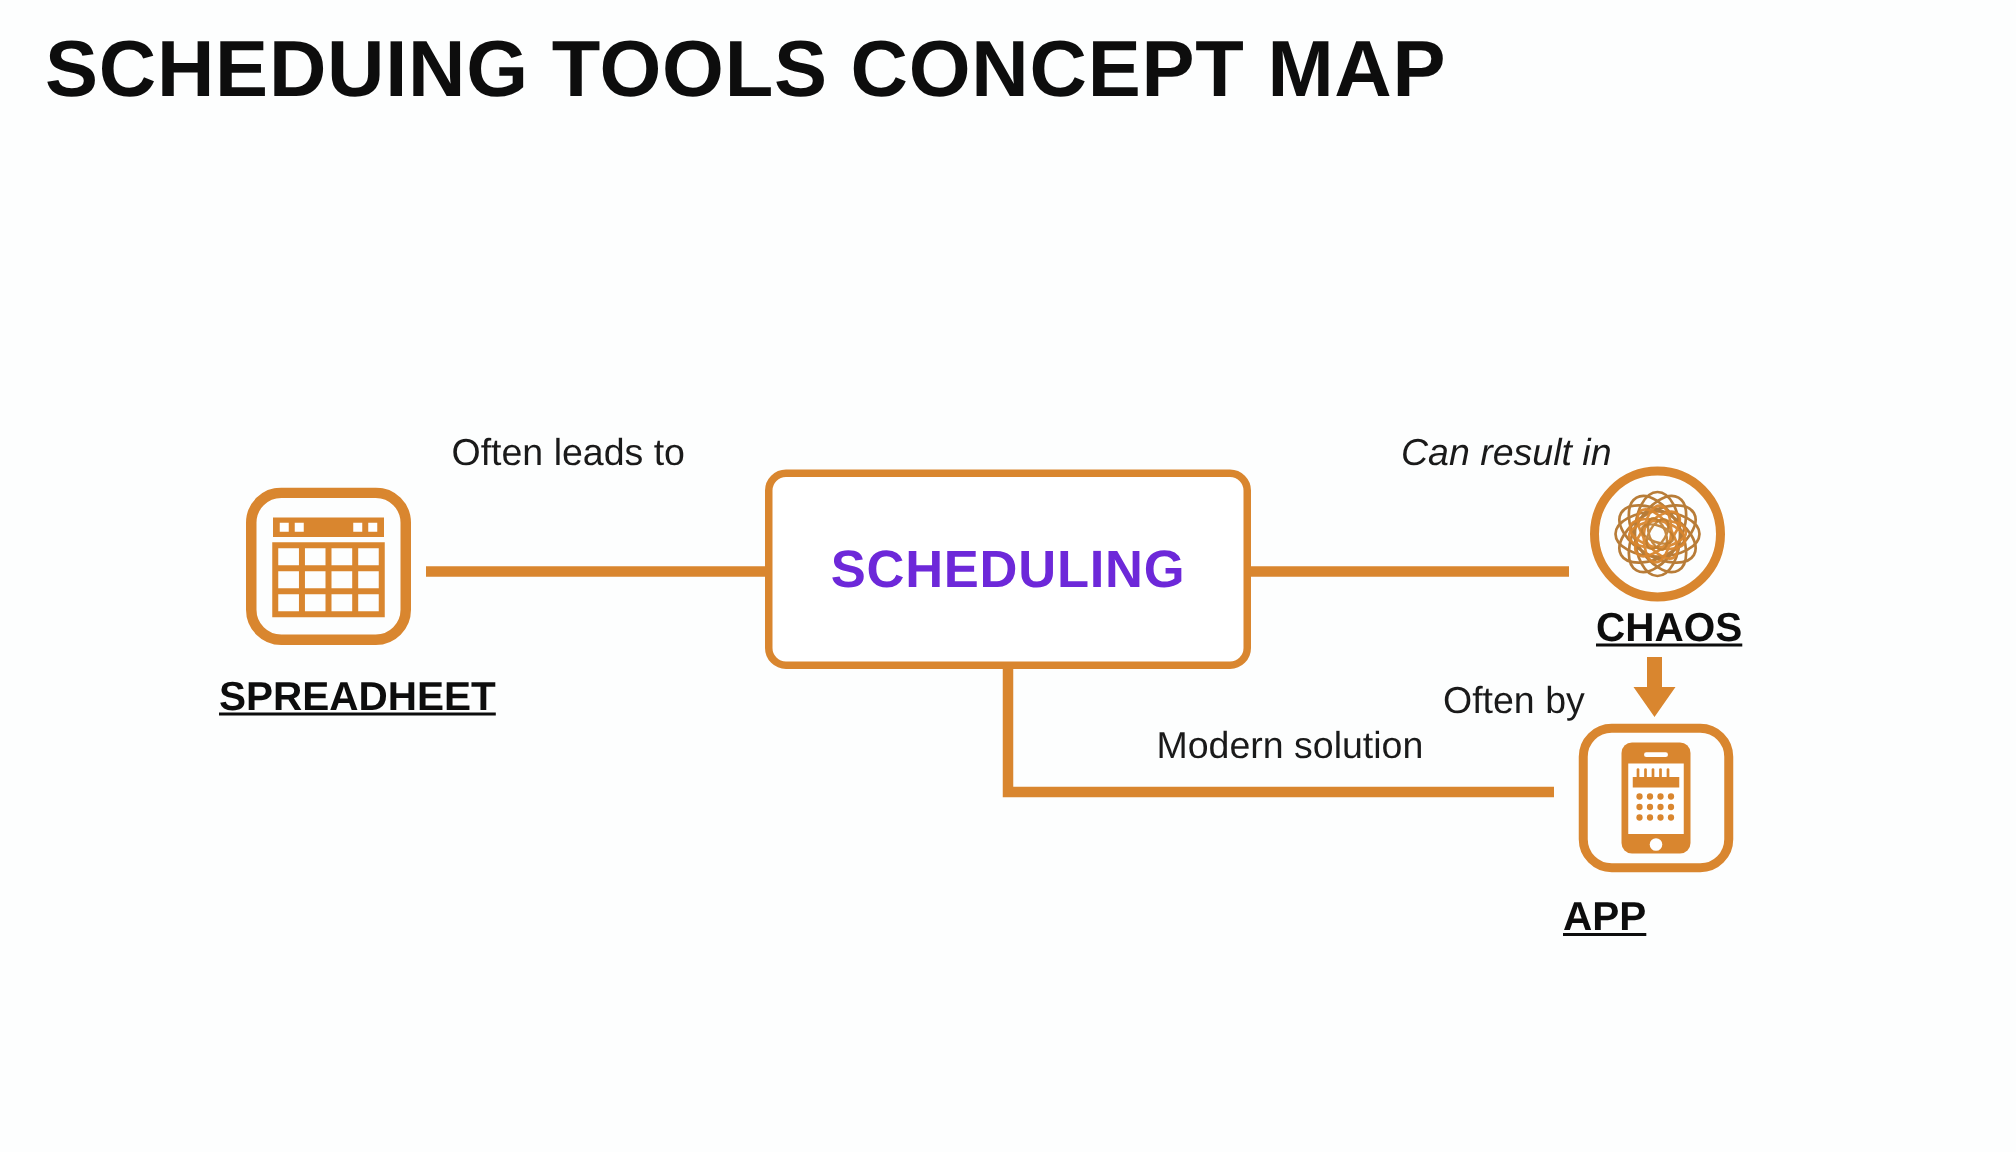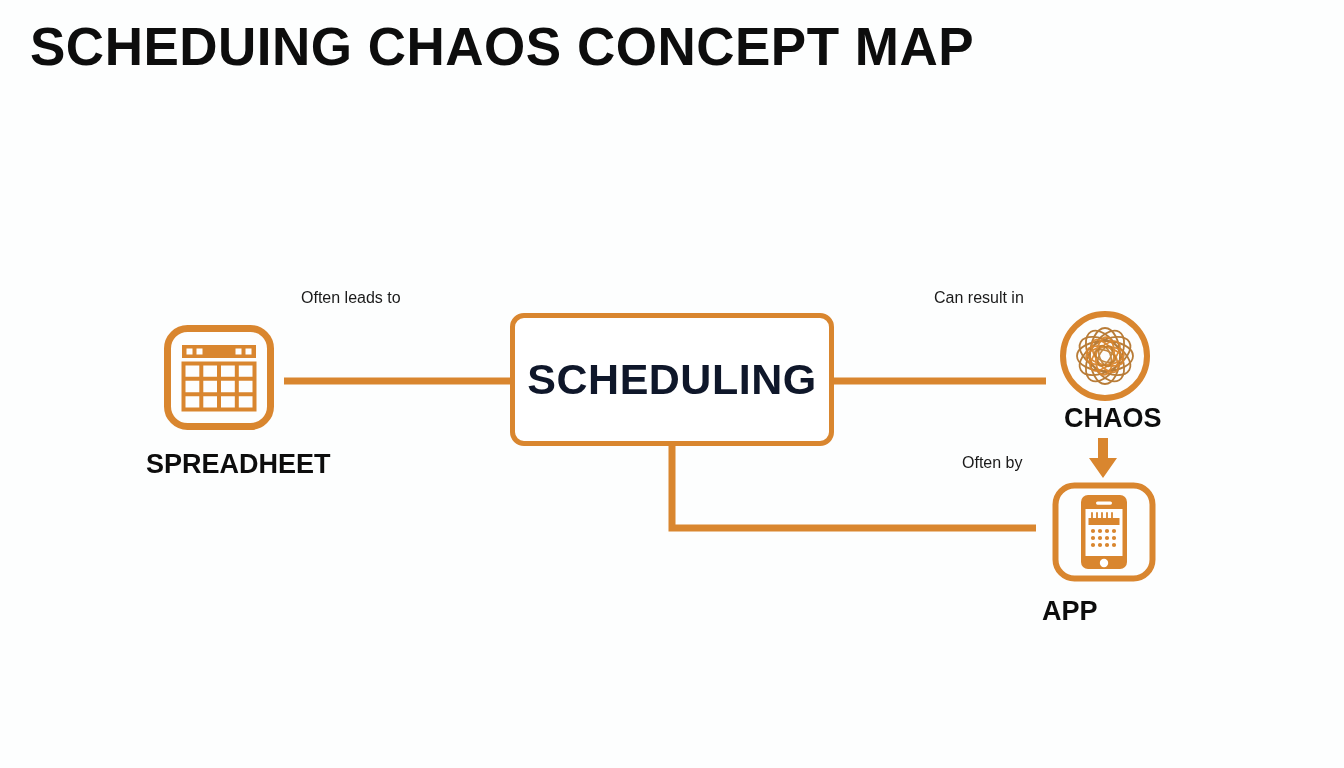--- a/index.html
+++ b/index.html
@@ -32,64 +32,65 @@
     font-weight: 700;
     letter-spacing: 0.5px;
     color: #0d0d0d;
     white-space: nowrap;
     line-height: 1.1;
   }
 
   
   .edge-label {
     position: absolute;
-    font-size: 16px;
+    font-size: 25px;
     font-weight: 400;
     color: #1a1a1a;
     white-space: nowrap;
     line-height: 1;
   }
   #label-often-leads-to { left: 301px; top: 290px; }
-  #label-can-result-in  { left: 934px; top: 290px; }
+  #label-can-result-in  { left: 934px; top: 290px; font-style: italic; }
   #label-solved-by      { left: 962px; top: 455px; }
   #label-modern-solution{ left: 771px; top: 485px; }
 
   
   #central-node {
     position: absolute;
     left: 510px;
     top: 313px;
     width: 324px;
     height: 133px;
     box-sizing: border-box;
     border: 5px solid #d9862f;
     border-radius: 14px;
     background: #ffffff;
     display: flex;
     align-items: center;
     justify-content: center;
     z-index: 4;
   }
   #central-node-label {
-    font-size: 43px;
+    font-size: 35px;
     font-weight: 700;
-    color: #0f172a;
+    color: #6d28d9;
     text-align: center;
     line-height: 1.08;
     letter-spacing: 0.5px;
   }
 
   
   .node-caption {
     position: absolute;
     font-size: 27px;
     font-weight: 700;
     color: #0d0d0d;
     white-space: nowrap;
     line-height: 1;
+    text-decoration: underline;
   }
   #caption-spreadsheet { left: 146px; top: 451px; }
   #caption-chaos       { left: 1064px; top: 405px; }
   #caption-app         { left: 1042px; top: 598px; }
 
   
   .icon-node {
     position: absolute;
     z-index: 3;
   }
@@ -107,26 +108,27 @@
 
   <svg width="1344" height="768" style="position:absolute;left:0;top:0;">
 
     <line x1="284" y1="381" x2="515" y2="381" stroke="#d9862f" stroke-width="7" stroke-linecap="butt"></line>
 
     <line x1="830" y1="381" x2="1046" y2="381" stroke="#d9862f" stroke-width="7" stroke-linecap="butt"></line>
 
     <path d="M 672 444 L 672 528 L 1036 528" fill="none" stroke="#d9862f" stroke-width="7" stroke-linecap="butt" stroke-linejoin="miter"></path>
   </svg>
 
-  <div id="page-title">SCHEDUING CHAOS CONCEPT MAP</div>
+  <div id="page-title">SCHEDUING TOOLS CONCEPT MAP</div>
 
   <div class="edge-label" id="label-often-leads-to">Often leads to</div>
 
   <div class="edge-label" id="label-can-result-in">Can result in</div>
 
+  <div class="edge-label" id="label-modern-solution">Modern solution</div>
 
   <div class="edge-label" id="label-solved-by">Often by</div>
 
   <div id="central-node">
     <div id="central-node-label">
       <span>SCHEDULING</span><br>
     </div>
   </div>
 
   <div class="icon-node" id="icon-spreadsheet">

